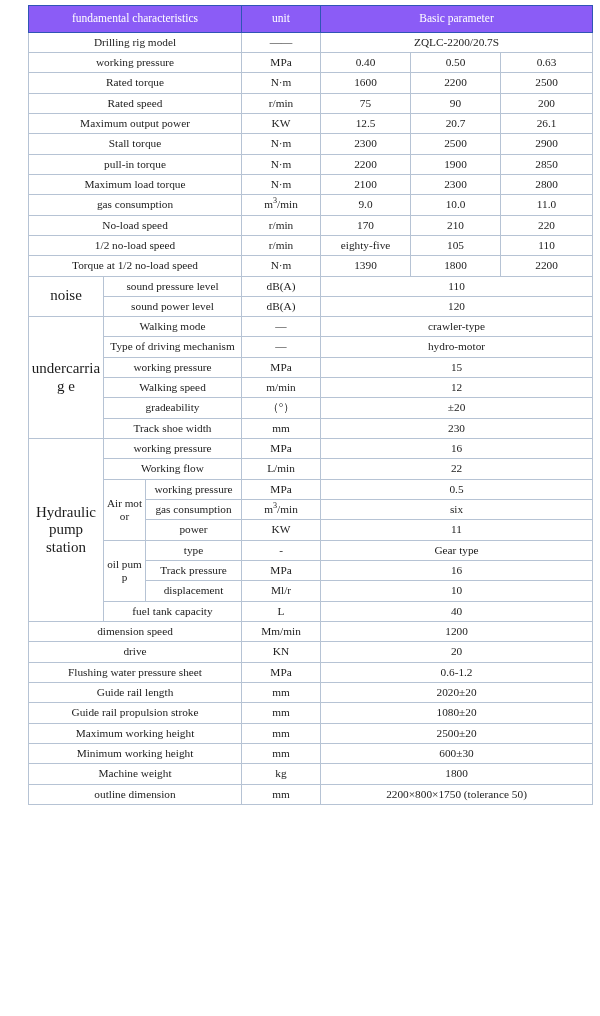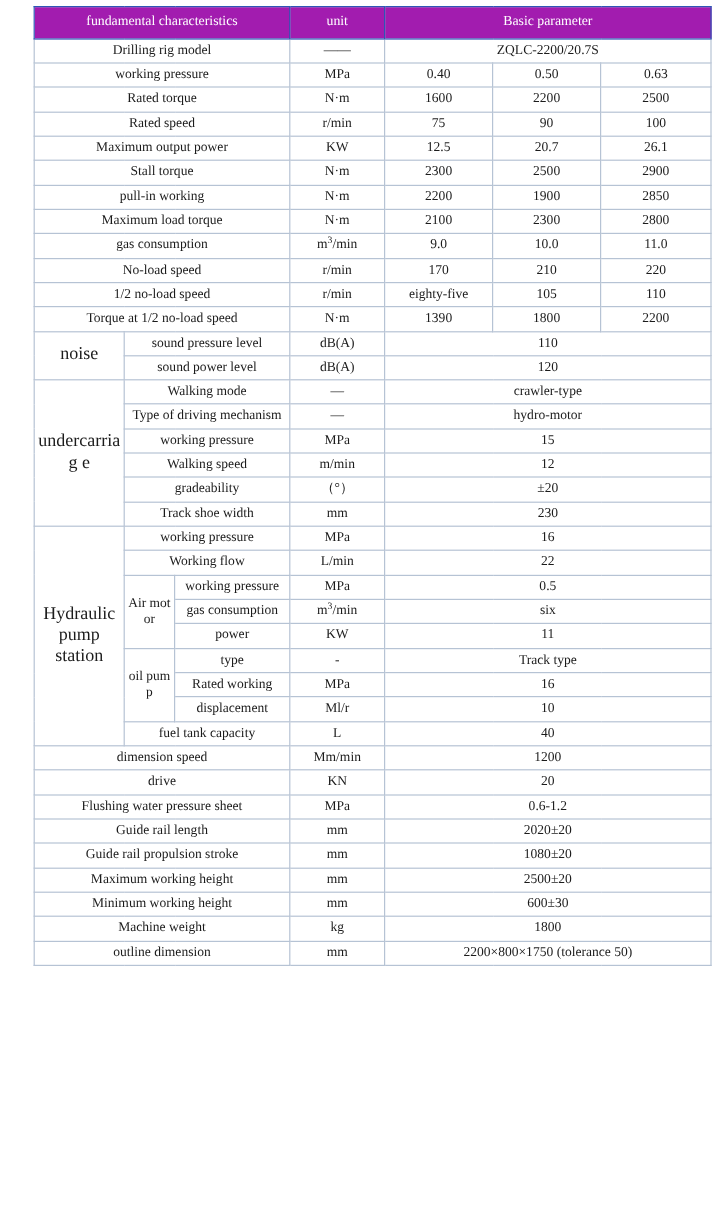--- a/index.html
+++ b/index.html
@@ -25,21 +25,21 @@
     border:1px solid #b6c3d4;
     text-align:center;
     vertical-align:middle;
     padding:3px 2px;
     line-height:1.18;
     font-weight:normal;
     word-wrap:break-word;
     overflow-wrap:break-word;
   }
   table.spec thead th{
-    background:#a21caf;
+    background:#8b5cf6;
     color:#ffffff;
     border:1px solid #2f55b5;
     padding:6px 2px;
     font-size:11.5px;
   }
   td.grp{ font-size:15px; }
   td.narrow{ font-size:11.2px;margin-left:47px; }
   sup{ font-size:0.72em; vertical-align:super; line-height:0; }
 </style>
 </head>
@@ -87,41 +87,41 @@
       <td>1600</td>
       <td>2200</td>
       <td>2500</td>
     </tr>
 
     <tr>
       <td colspan="3">Rated speed</td>
       <td>r/min</td>
       <td>75</td>
       <td>90</td>
-      <td>100</td>
+      <td>200</td>
     </tr>
 
     <tr>
       <td colspan="3">Maximum output power</td>
       <td>KW</td>
       <td>12.5</td>
       <td>20.7</td>
       <td>26.1</td>
     </tr>
 
     <tr>
       <td colspan="3">Stall torque</td>
       <td>N·m</td>
       <td>2300</td>
       <td>2500</td>
       <td>2900</td>
     </tr>
 
     <tr>
-      <td colspan="3">pull-in working</td>
+      <td colspan="3">pull-in torque</td>
       <td>N·m</td>
       <td>2200</td>
       <td>1900</td>
       <td>2850</td>
     </tr>
 
     <tr>
       <td colspan="3">Maximum load torque</td>
       <td>N·m</td>
       <td>2100</td>
@@ -231,24 +231,24 @@
     <tr>
       <td>power</td>
       <td>KW</td>
       <td colspan="3">11</td>
     </tr>
 
     <tr>
       <td rowspan="3" class="narrow">oil pum p</td>
       <td>type</td>
       <td>-</td>
-      <td colspan="3">Track type</td>
-    </tr>
-    <tr>
-      <td>Rated working</td>
+      <td colspan="3">Gear type</td>
+    </tr>
+    <tr>
+      <td>Track pressure</td>
       <td>MPa</td>
       <td colspan="3">16</td>
     </tr>
     <tr>
       <td>displacement</td>
       <td>Ml/r</td>
       <td colspan="3">10</td>
     </tr>
 
     <tr>

